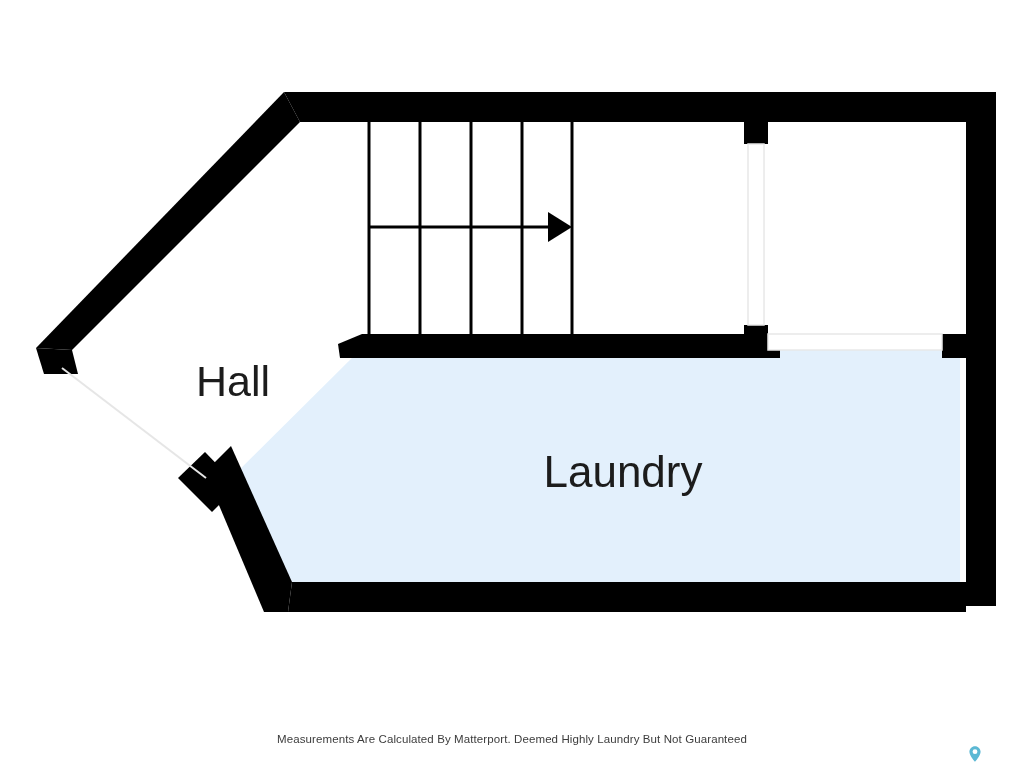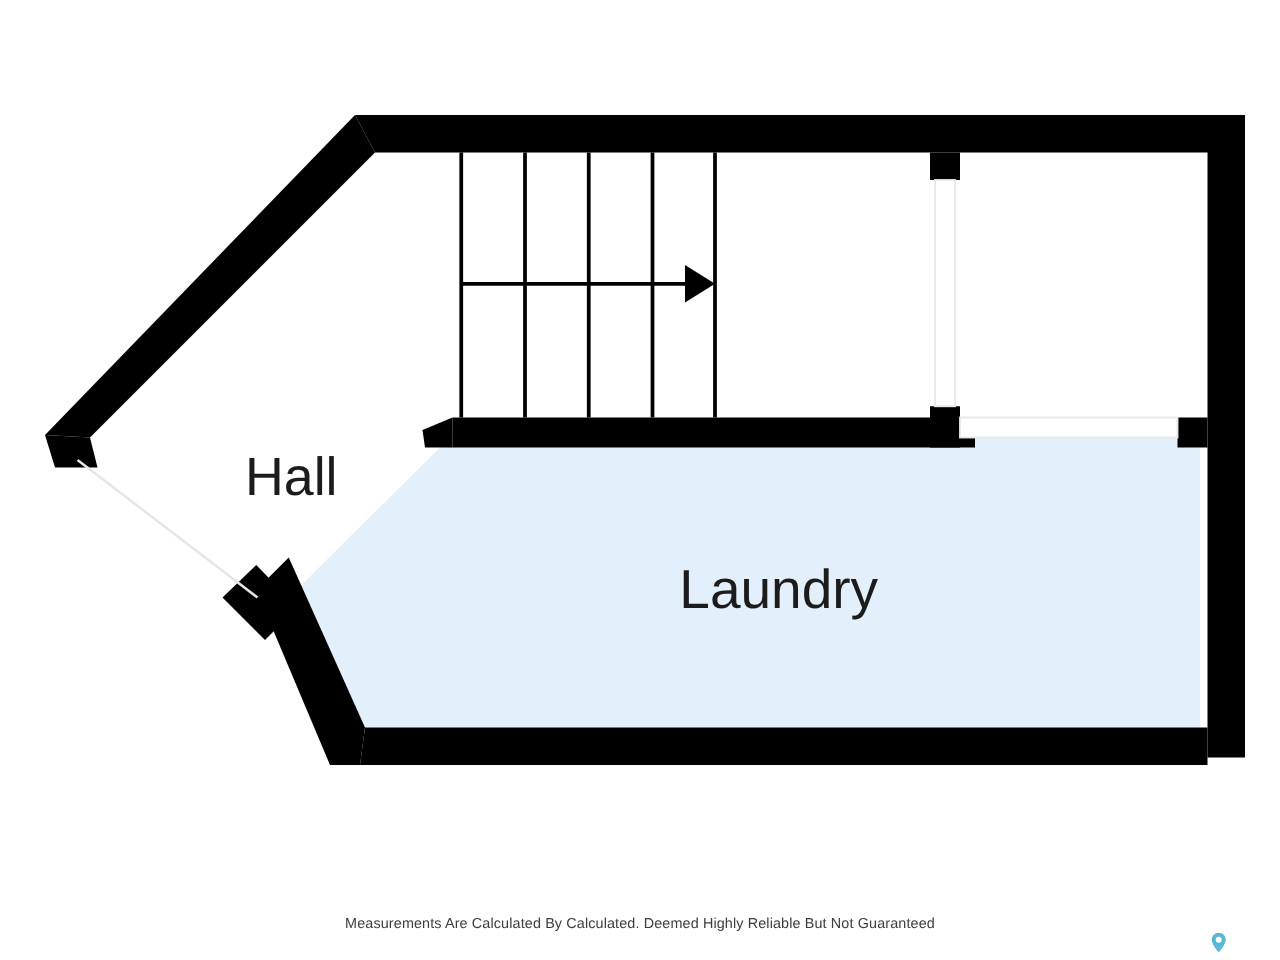--- a/index.html
+++ b/index.html
@@ -124,21 +124,21 @@
 
       <polygon points="548,212 572,227 548,242" fill="#000000"></polygon>
     </g>
 
     <g>
       <text class="room-label hall" x="233" y="385">Hall</text>
       <text class="room-label laundry" x="623" y="475">Laundry</text>
     </g>
   </svg>
 
-  <div id="footer-note">Measurements Are Calculated By Calculated. Deemed Highly Reliable But Not Guaranteed</div>
+  <div id="footer-note">Measurements Are Calculated By Matterport. Deemed Highly Laundry But Not Guaranteed</div>
 
   <div id="map-pin-badge">
     <svg width="24" height="24" viewBox="0 0 24 24">
       <path d="M12 4.2c-3.1 0-5.6 2.5-5.6 5.6 0 4.1 5.6 10 5.6 10s5.6-5.9 5.6-10c0-3.1-2.5-5.6-5.6-5.6z" fill="#5bb8d4"></path>
       <circle cx="12" cy="9.7" r="2.4" fill="#ffffff"></circle>
     </svg>
   </div>
 
 </div>
 

